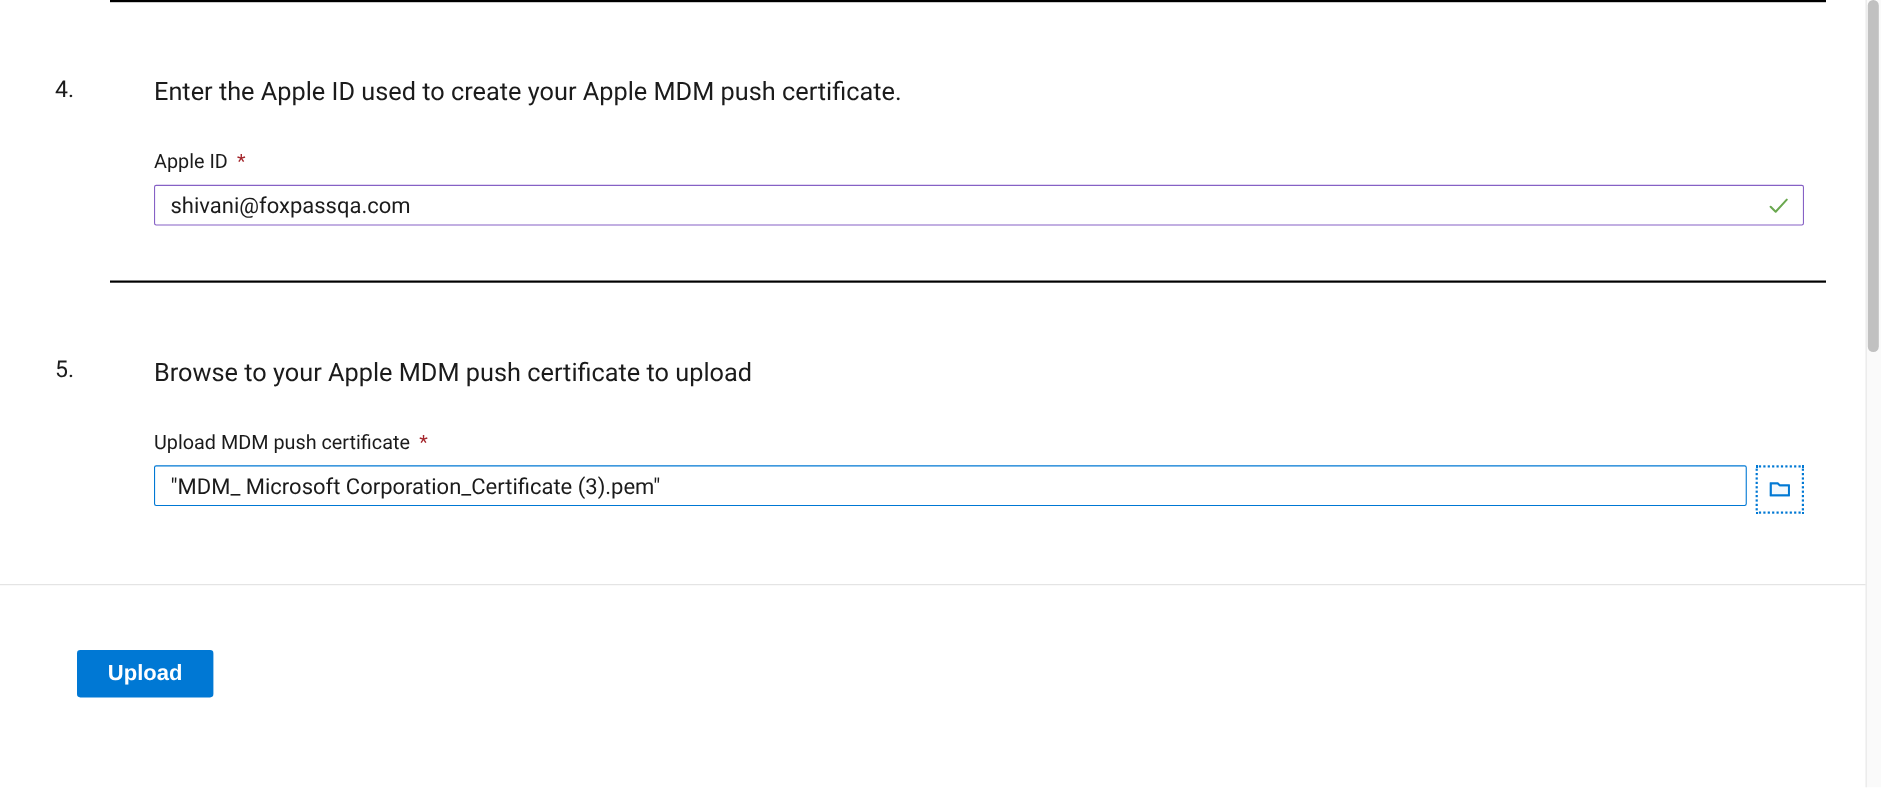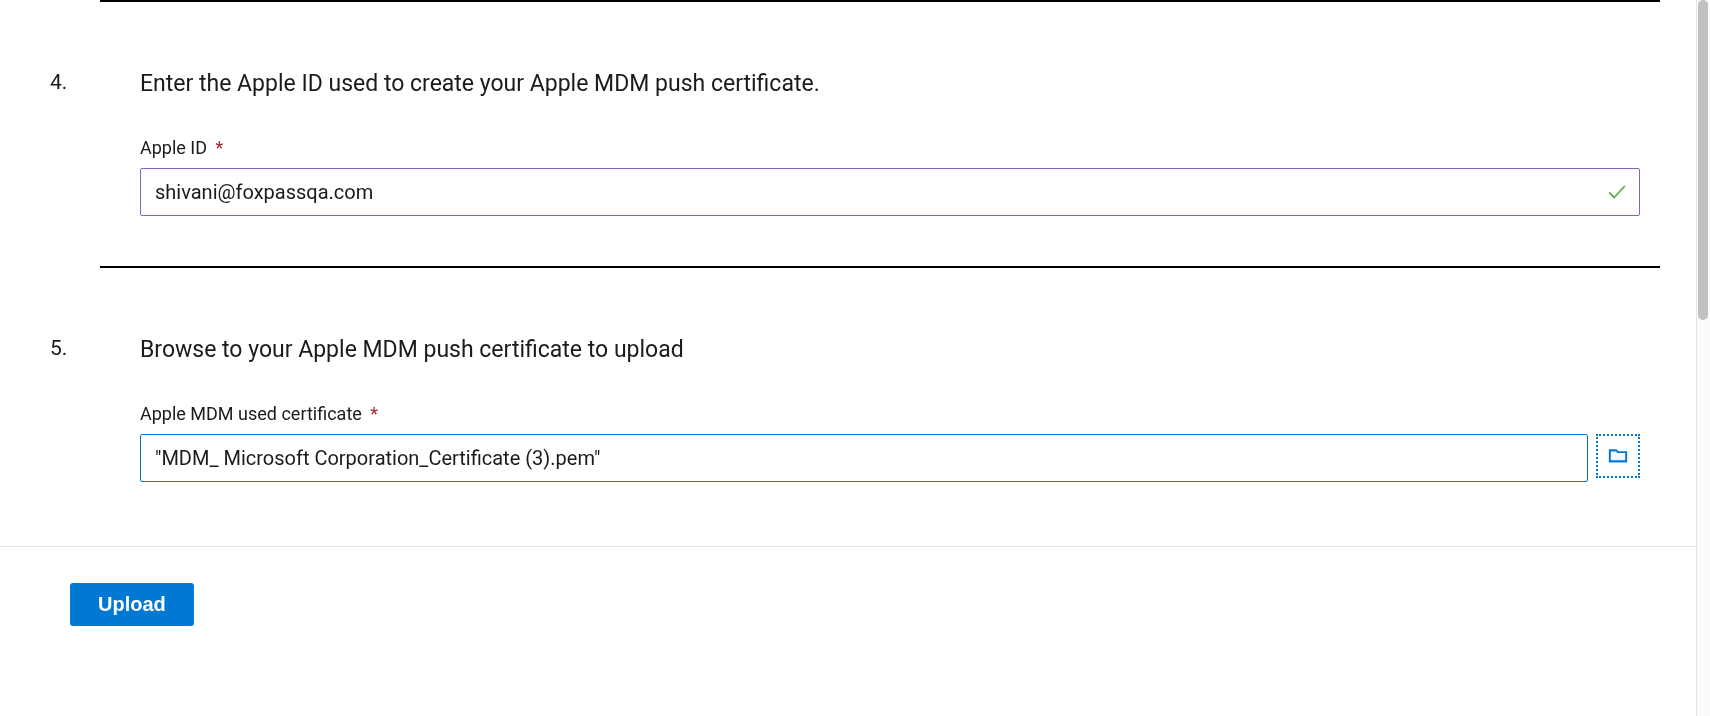--- a/index.html
+++ b/index.html
@@ -52,21 +52,21 @@
       color: #a4262c;
       margin-left: 4px;
     }
     .input-row {
       display: flex;
       align-items: stretch;
       gap: 8px;
     }
     .text-input {
       flex: 1;
-      height: 48px;
+      height: 37px;
       border: 1px solid #8a2be2;
       border-radius: 2px;
       padding: 0 14px;
       font-size: 20px;
       color: #1b1b1b;
       background: #fff;
       display: flex;
       align-items: center;
       position: relative;
     }
@@ -111,20 +111,21 @@
     }
     .upload-btn {
       background: #0078d4;
       color: #fff;
       border: none;
       font-size: 20px;
       font-weight: 600;
       padding: 10px 28px;
       border-radius: 3px;
       cursor: pointer;
+      margin-top: 23px;
     }
     .scrollbar-stub {
       position: absolute;
       right: 0;
       top: 0;
       width: 14px;
       height: 100%;
       background: #fafafa;
       border-left: 1px solid #e5e5e5;
     }
@@ -170,21 +171,21 @@
     </div>
   </div>
 
   <hr class="hr">
 
   <div class="step">
     <div class="step-number">5.</div>
     <div class="step-body">
       <div class="step-instruction">Browse to your Apple MDM push certificate to upload</div>
       <div class="field-label">
-        <span>Apple MDM used certificate</span>
+        <span>Upload MDM push certificate</span>
         <span class="req-star">*</span>
       </div>
       <div class="input-row">
         <div class="text-input blue">
           <input type="text" value="&quot;MDM_ Microsoft Corporation_Certificate (3).pem&quot;" style="">
         </div>
         <button class="browse-btn" aria-label="Browse">
           <span>
             <svg width="22" height="22" viewBox="0 0 24 24" fill="none" stroke="#0078d4" stroke-width="1.8">
               <path d="M3 7 L3 19 L21 19 L21 9 L12 9 L10 7 Z" fill="#0078d4" fill-opacity="0.05"></path>

